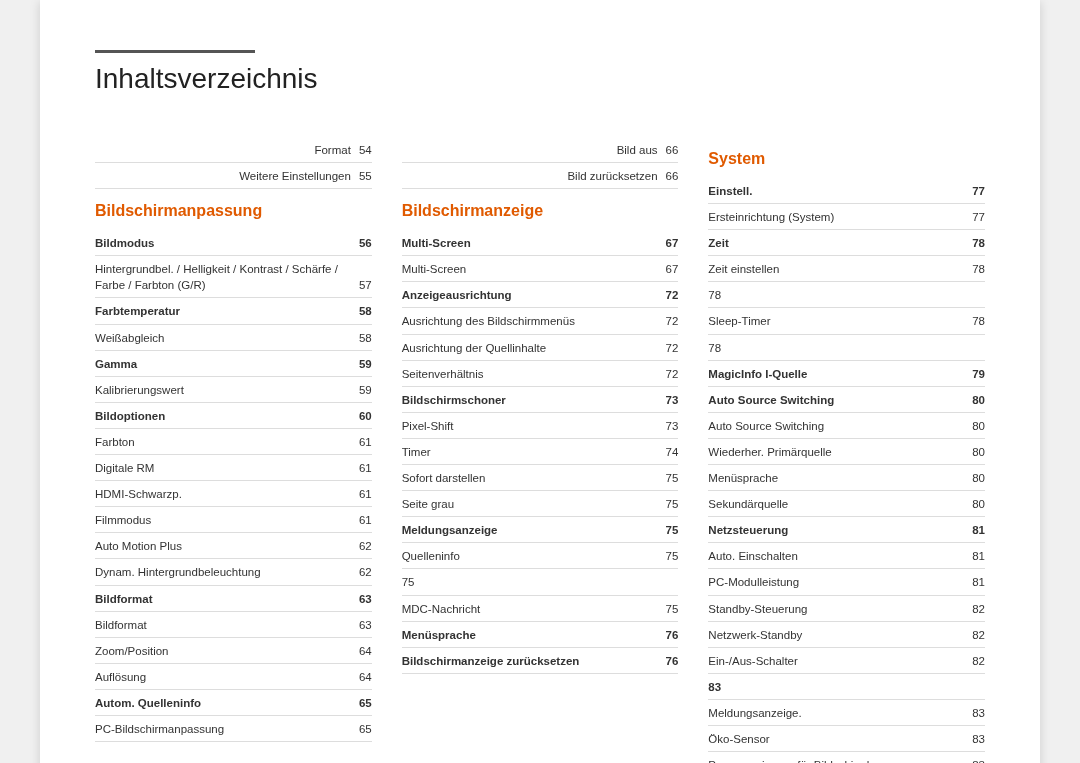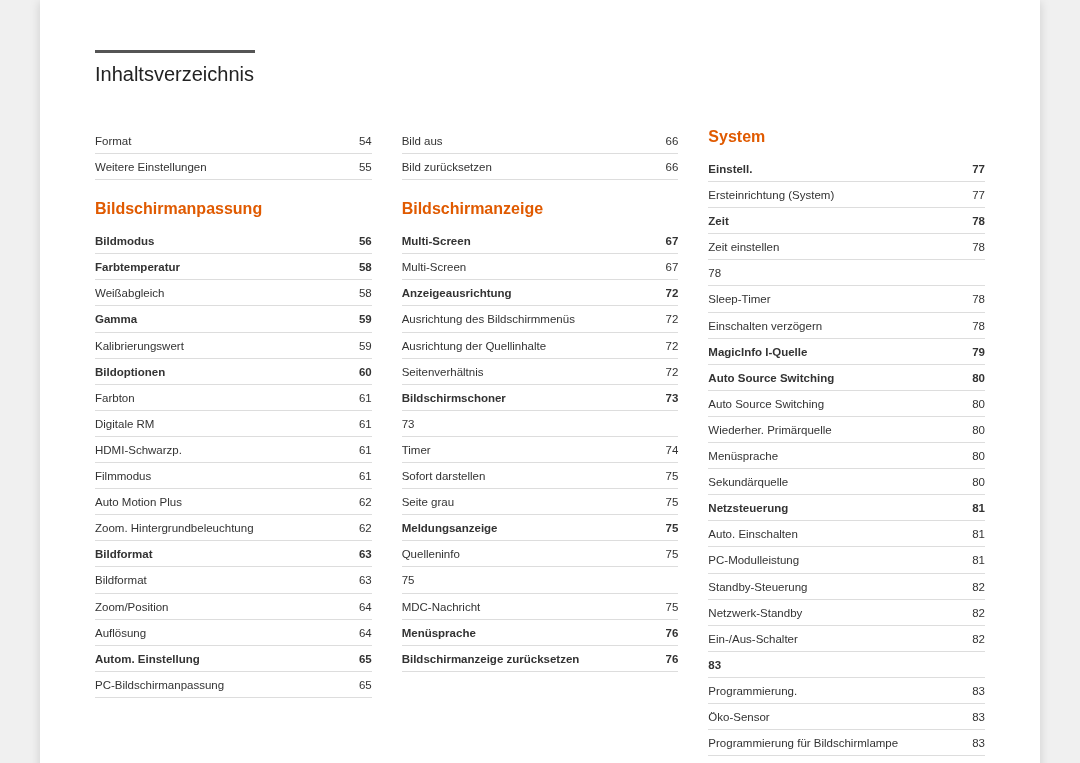--- a/index.html
+++ b/index.html
@@ -13,21 +13,21 @@
     }
     .page {
       width: 1000px;
       min-height: 700px;
       background: #fff;
       padding: 50px 55px 40px 55px;
       position: relative;
       box-shadow: 0 2px 10px rgba(0,0,0,0.15);
     }
     .page-title {
-      font-size: 20px;
+      font-size: 28px;
       font-weight: 300;
       color: #222;
       margin-bottom: 40px;
       padding-bottom: 2px;
     }
     .page-title-underline {
       width: 160px;
       height: 3px;
       background: #555;
       margin-bottom: 10px;
@@ -44,21 +44,21 @@
     .col:last-child { padding-right: 0; }
 
     .section-heading {
       font-size: 16px;
       font-weight: 600;
       color: #e05a00;
       margin-bottom: 10px;
       margin-top: 25px;
     }
     .section-heading:first-child {
-      margin-top: 0;
+      margin-top: 13px;
     }
 
     .toc-entry {
       display: flex;
       justify-content: space-between;
       align-items: flex-end;
       border-bottom: 1px solid #ddd;
       padding: 5px 0 4px 0;
       font-size: 11.5px;
       color: #333;
@@ -75,21 +75,22 @@
       font-size: 11.5px;
       color: #333;
       white-space: nowrap;
       font-weight: 400;
     }
     .toc-entry.bold-entry .entry-page {
       font-weight: 700;
     }
 
     .top-entries {
-      margin-bottom: 20px;
+      margin-bottom: 8px;
+      text-align: right;
     }
   </style>
 </head>
 <body>
 
 <div class="page">
   <div class="page-title-underline"></div>
   <h1 class="page-title">Inhaltsverzeichnis</h1>
 
   <div class="columns">
@@ -104,20 +105,24 @@
         <span class="entry-text">Weitere Einstellungen</span>
         <span class="entry-page">55</span>
       </div>
         </div>
       <div class="col1-sections">
       <div class="section-heading">Bildschirmanpassung</div>
           <div class="toc-entry bold-entry">
         <span class="entry-text">Bildmodus</span>
         <span class="entry-page">56</span>
       </div>
+          <div class="toc-entry">
+        <span class="entry-text">Hintergrundbel. / Helligkeit / Kontrast / Schärfe / Farbe / Farbton (G/R)</span>
+        <span class="entry-page">57</span>
+      </div>
           <div class="toc-entry bold-entry">
         <span class="entry-text">Farbtemperatur</span>
         <span class="entry-page">58</span>
       </div>
           <div class="toc-entry">
         <span class="entry-text">Weißabgleich</span>
         <span class="entry-page">58</span>
       </div>
           <div class="toc-entry bold-entry">
         <span class="entry-text">Gamma</span>
@@ -145,41 +150,41 @@
       </div>
           <div class="toc-entry">
         <span class="entry-text">Filmmodus</span>
         <span class="entry-page">61</span>
       </div>
           <div class="toc-entry">
         <span class="entry-text">Auto Motion Plus</span>
         <span class="entry-page">62</span>
       </div>
           <div class="toc-entry">
-        <span class="entry-text">Zoom. Hintergrundbeleuchtung</span>
+        <span class="entry-text">Dynam. Hintergrundbeleuchtung</span>
         <span class="entry-page">62</span>
       </div>
           <div class="toc-entry bold-entry">
         <span class="entry-text">Bildformat</span>
         <span class="entry-page">63</span>
       </div>
           <div class="toc-entry">
         <span class="entry-text">Bildformat</span>
         <span class="entry-page">63</span>
       </div>
           <div class="toc-entry">
         <span class="entry-text">Zoom/Position</span>
         <span class="entry-page">64</span>
       </div>
           <div class="toc-entry">
         <span class="entry-text">Auflösung</span>
         <span class="entry-page">64</span>
       </div>
           <div class="toc-entry bold-entry">
-        <span class="entry-text">Autom. Einstellung</span>
+        <span class="entry-text">Autom. Quelleninfo</span>
         <span class="entry-page">65</span>
       </div>
           <div class="toc-entry">
         <span class="entry-text">PC-Bildschirmanpassung</span>
         <span class="entry-page">65</span>
       </div>
         </div>
     </div>
 
     <div class="col">
@@ -217,20 +222,21 @@
       </div>
           <div class="toc-entry">
         <span class="entry-text">Seitenverhältnis</span>
         <span class="entry-page">72</span>
       </div>
           <div class="toc-entry bold-entry">
         <span class="entry-text">Bildschirmschoner</span>
         <span class="entry-page">73</span>
       </div>
           <div class="toc-entry">
+        <span class="entry-text">Pixel-Shift</span>
         <span class="entry-page">73</span>
       </div>
           <div class="toc-entry">
         <span class="entry-text">Timer</span>
         <span class="entry-page">74</span>
       </div>
           <div class="toc-entry">
         <span class="entry-text">Sofort darstellen</span>
         <span class="entry-page">75</span>
       </div>
@@ -284,21 +290,20 @@
         <span class="entry-page">78</span>
       </div>
           <div class="toc-entry">
         <span class="entry-page">78</span>
       </div>
           <div class="toc-entry">
         <span class="entry-text">Sleep-Timer</span>
         <span class="entry-page">78</span>
       </div>
           <div class="toc-entry">
-        <span class="entry-text">Einschalten verzögern</span>
         <span class="entry-page">78</span>
       </div>
           <div class="toc-entry bold-entry">
         <span class="entry-text">MagicInfo I-Quelle</span>
         <span class="entry-page">79</span>
       </div>
           <div class="toc-entry bold-entry">
         <span class="entry-text">Auto Source Switching</span>
         <span class="entry-page">80</span>
       </div>
@@ -339,21 +344,21 @@
         <span class="entry-page">82</span>
       </div>
           <div class="toc-entry">
         <span class="entry-text">Ein-/Aus-Schalter</span>
         <span class="entry-page">82</span>
       </div>
           <div class="toc-entry bold-entry">
         <span class="entry-page">83</span>
       </div>
           <div class="toc-entry">
-        <span class="entry-text">Programmierung.</span>
+        <span class="entry-text">Meldungsanzeige.</span>
         <span class="entry-page">83</span>
       </div>
           <div class="toc-entry">
         <span class="entry-text">Öko-Sensor</span>
         <span class="entry-page">83</span>
       </div>
           <div class="toc-entry">
         <span class="entry-text">Programmierung für Bildschirmlampe</span>
         <span class="entry-page">83</span>
       </div>

